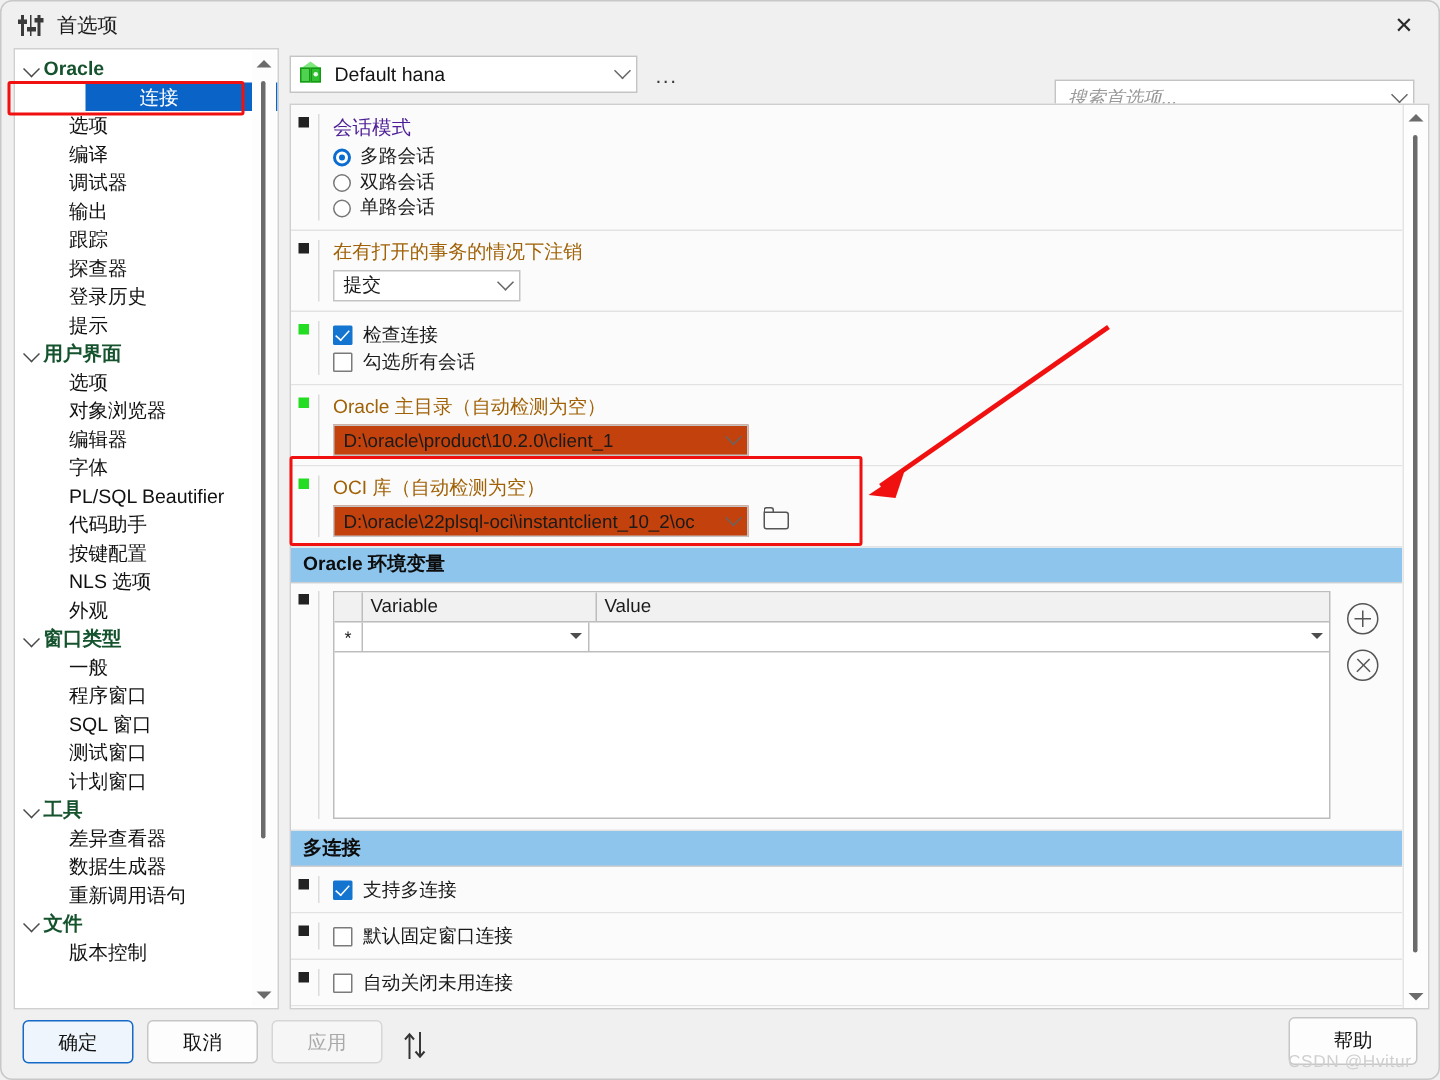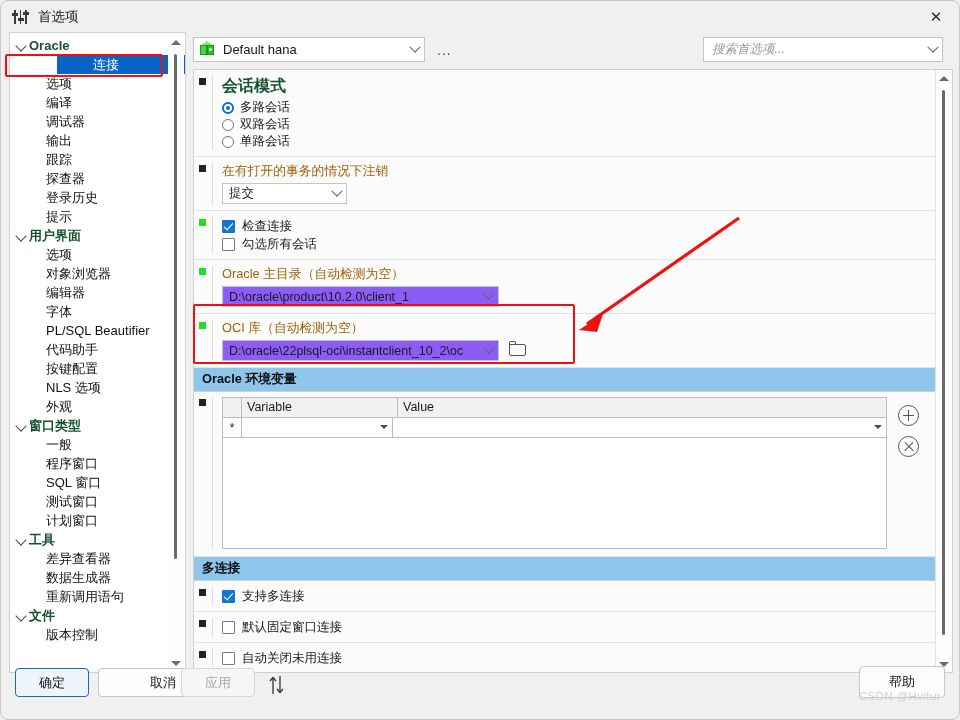--- a/index.html
+++ b/index.html
@@ -127,21 +127,21 @@
   }
   .dd-chev::before{
     content:"";width:7px;height:7px;border-right:1.3px solid #666;border-bottom:1.3px solid #666;
     transform:rotate(45deg) translate(-2px,-2px);
   }
   .ellipsis-btn{
     margin-left:12px;font-size:14px;color:#3a3a3a;letter-spacing:1px;
     line-height:10px;cursor:default;
   }
   .search-box{
-    position:absolute;right:16px;top:36px;width:240px;height:25px;
+    position:absolute;right:16px;top:52px;width:240px;height:25px;
     background:#fff;border:1px solid #c4c4c4;box-sizing:border-box;
     display:flex;align-items:center;
   }
   .search-box .ph{
     margin-left:8px;font-style:italic;color:#999;font-size:12.5px;flex:1;
   }
 
   .content{
     position:absolute;left:192px;top:68px;width:760px;height:604px;
     background:#fbfbfb;border:1px solid #cfcfcf;box-sizing:border-box;
@@ -158,40 +158,40 @@
     width:18px;flex:0 0 18px;position:relative;
   }
   .marker i{
     position:absolute;left:5px;top:2px;width:7px;height:7px;background:#222;
   }
   .marker.green i{background:#22dd22;}
   .sep{
     width:1px;background:#dcdcdc;margin-right:9px;flex:0 0 1px;
   }
   .opt-body{flex:1;padding-right:10px;}
-  .grp-title{font-weight:bold;font-size:16px;color:#14532d;margin-bottom:2px;}
+  .grp-title{font-weight:normal;font-size:13px;color:#4c1d95;margin-bottom:2px;}
   .radio-line{display:flex;align-items:center;height:17px;}
   .radio{
     width:12px;height:12px;border-radius:50%;border:1.3px solid #777;
     box-sizing:border-box;background:#fff;margin-right:6px;flex:0 0 12px;position:relative;
   }
   .radio.on{border-color:#0a6bd0;border-width:2px;}
   .radio.on::after{
     content:"";position:absolute;left:2px;top:2px;width:4px;height:4px;
     border-radius:50%;background:#0a6bd0;
   }
   .radio-label{font-size:12.5px;}
   .lbl{font-size:12.8px;color:#a16207;}
   .small-combo{
     margin-top:3px;width:125px;height:21px;background:#fff;border:1px solid #c4c4c4;
     box-sizing:border-box;display:flex;align-items:center;
   }
   .small-combo .txt{margin-left:6px;font-size:12.5px;flex:1;}
   .wide-combo{
-    margin-top:3px;width:277px;height:21px;background:#8b5cf6;border:1px solid #c4c4c4;
+    margin-top:3px;width:277px;height:21px;background:#c2410c;border:1px solid #c4c4c4;
     box-sizing:border-box;display:flex;align-items:center;
   }
   .wide-combo .txt{margin-left:6px;font-size:12.5px;flex:1;white-space:nowrap;overflow:hidden;}
   .chk-line{display:flex;align-items:center;height:18px;}
   .chk{
     width:13px;height:13px;border:1.3px solid #7a7a7a;background:#fff;box-sizing:border-box;
     margin-right:7px;flex:0 0 13px;position:relative;border-radius:1px;
   }
   .chk.on{background:#1475d1;border-color:#1475d1;}
   .chk.on::after{
@@ -250,31 +250,31 @@
   .circ .x1{transform:rotate(45deg);}
   .circ .x2{transform:rotate(-45deg);}
 
   .right-sb{
     position:absolute;right:0;top:0;width:16px;bottom:0;background:#fdfdfd;
     border-left:1px solid #e4e4e4;
   }
 
   
   .btnbar{
-    position:absolute;left:0;bottom:12px;width:958px;height:46px;
+    position:absolute;left:0;bottom:0;width:958px;height:46px;
   }
   .btn{
     position:absolute;height:27px;background:#fdfdfd;border:1px solid #c6c6c6;
     border-radius:4px;font-size:13px;color:#121212;
     display:flex;align-items:center;justify-content:center;cursor:default;
   }
   .btn.primary{background:#eef5fd;border:1.6px solid #1569c7;}
   .btn.disabled{color:#a9a9a9;background:#f6f6f6;border-color:#d6d6d6;}
   #btn-ok{left:14px;bottom:10px;width:72px;}
-  #btn-cancel{left:97px;bottom:10px;width:72px;padding-left:28px;}
+  #btn-cancel{left:97px;bottom:10px;width:72px;}
   #btn-apply{left:180px;bottom:10px;width:72px;}
   #btn-help{right:14px;bottom:9px;width:84px;height:30px;}
   .sort-btn{
     position:absolute;left:265px;bottom:10px;width:22px;height:25px;
     display:flex;align-items:center;justify-content:center;cursor:default;
   }
   .sort-btn svg{display:block;}
   .watermark{
     position:absolute;right:18px;bottom:5px;font-size:11.5px;color:#cfcfcf;
     letter-spacing:0.4px;pointer-events:none;

